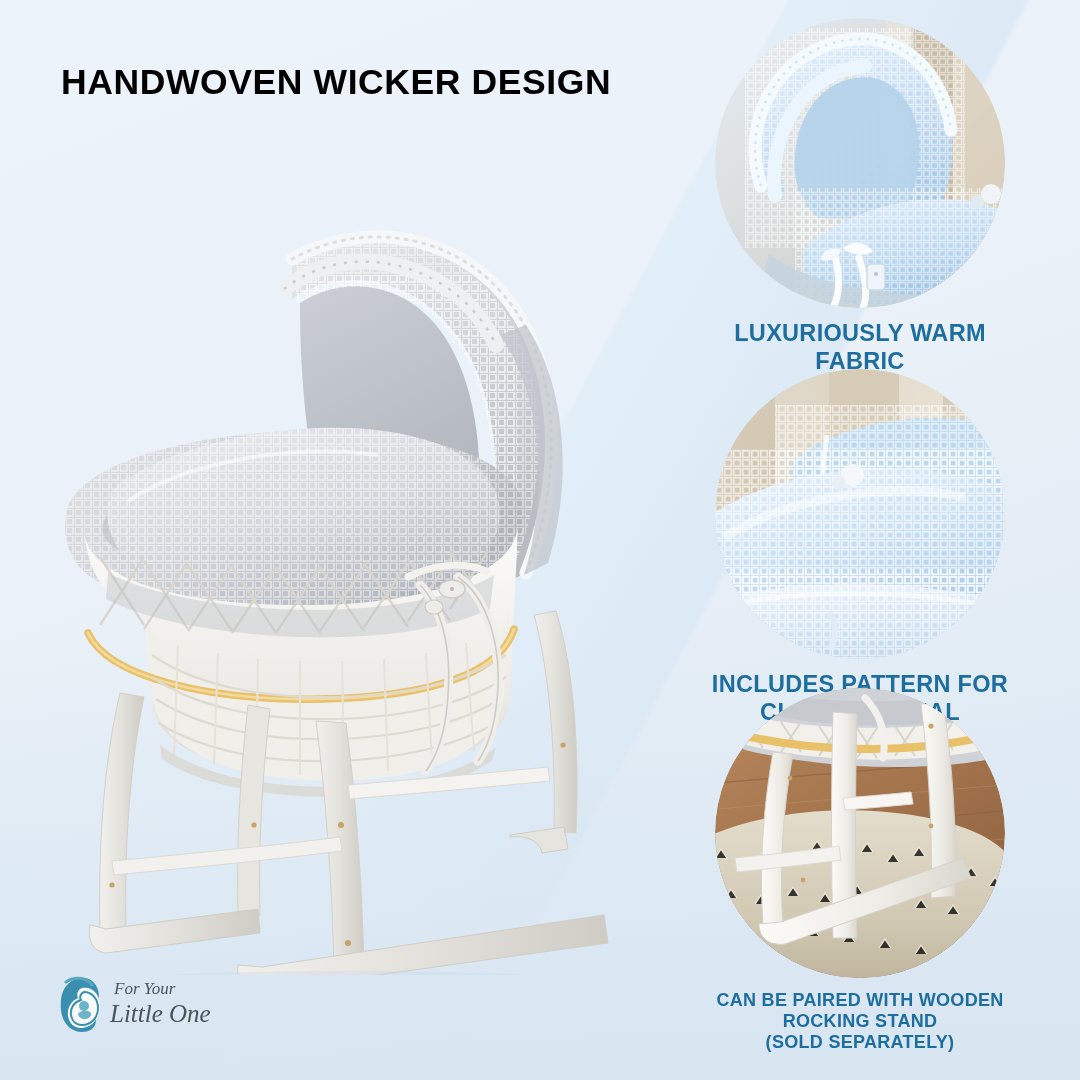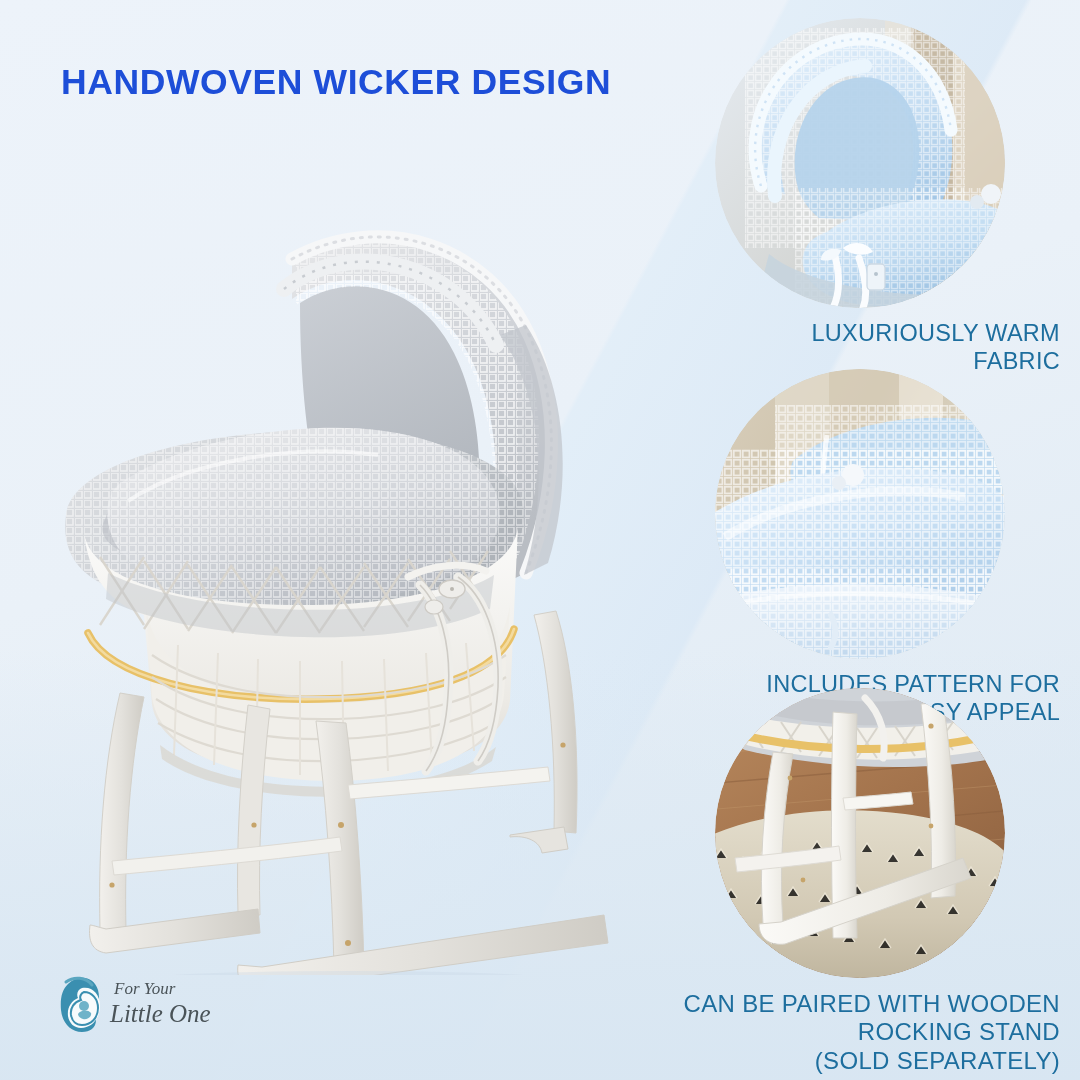--- a/index.html
+++ b/index.html
@@ -42,21 +42,21 @@
   
   .headline {
     position: absolute;
     left: 61px;
     top: 62px;
     width: 620px;
     font-size: 35.5px;
     font-weight: bold;
     letter-spacing: 0.6px;
     line-height: 1.15;
-    color: #1d4ed8;
+    color: #000000;
     text-transform: uppercase;
   }
 
   
   .hero {
     position: absolute;
     left: 48px;
     top: 185px;
     width: 600px;
     height: 790px;
@@ -77,30 +77,30 @@
     width: 290px;
     height: 290px;
     margin: 0 auto;
     border-radius: 50%;
     overflow: hidden;
   }
   .circle-wrap svg { display: block; width: 290px; height: 290px; }
 
   .feature-caption {
     margin-top: 12px;
-    text-align: right;
+    text-align: center;
     font-size: 23.5px;
-    font-weight: normal;
+    font-weight: bold;
     line-height: 1.18;
     letter-spacing: 0.3px;
     color: #1d6e9e;
     text-transform: uppercase;
     white-space: pre-line;
   }
-  .feature-3 .feature-caption { font-size: 24px; }
+  .feature-3 .feature-caption { font-size: 18px; }
 
   
   .logo {
     position: absolute;
     left: 52px;
     top: 968px;
     width: 175px;
     height: 70px;
   }
   .logo svg { display: block; width: 100%; height: 100%; }

